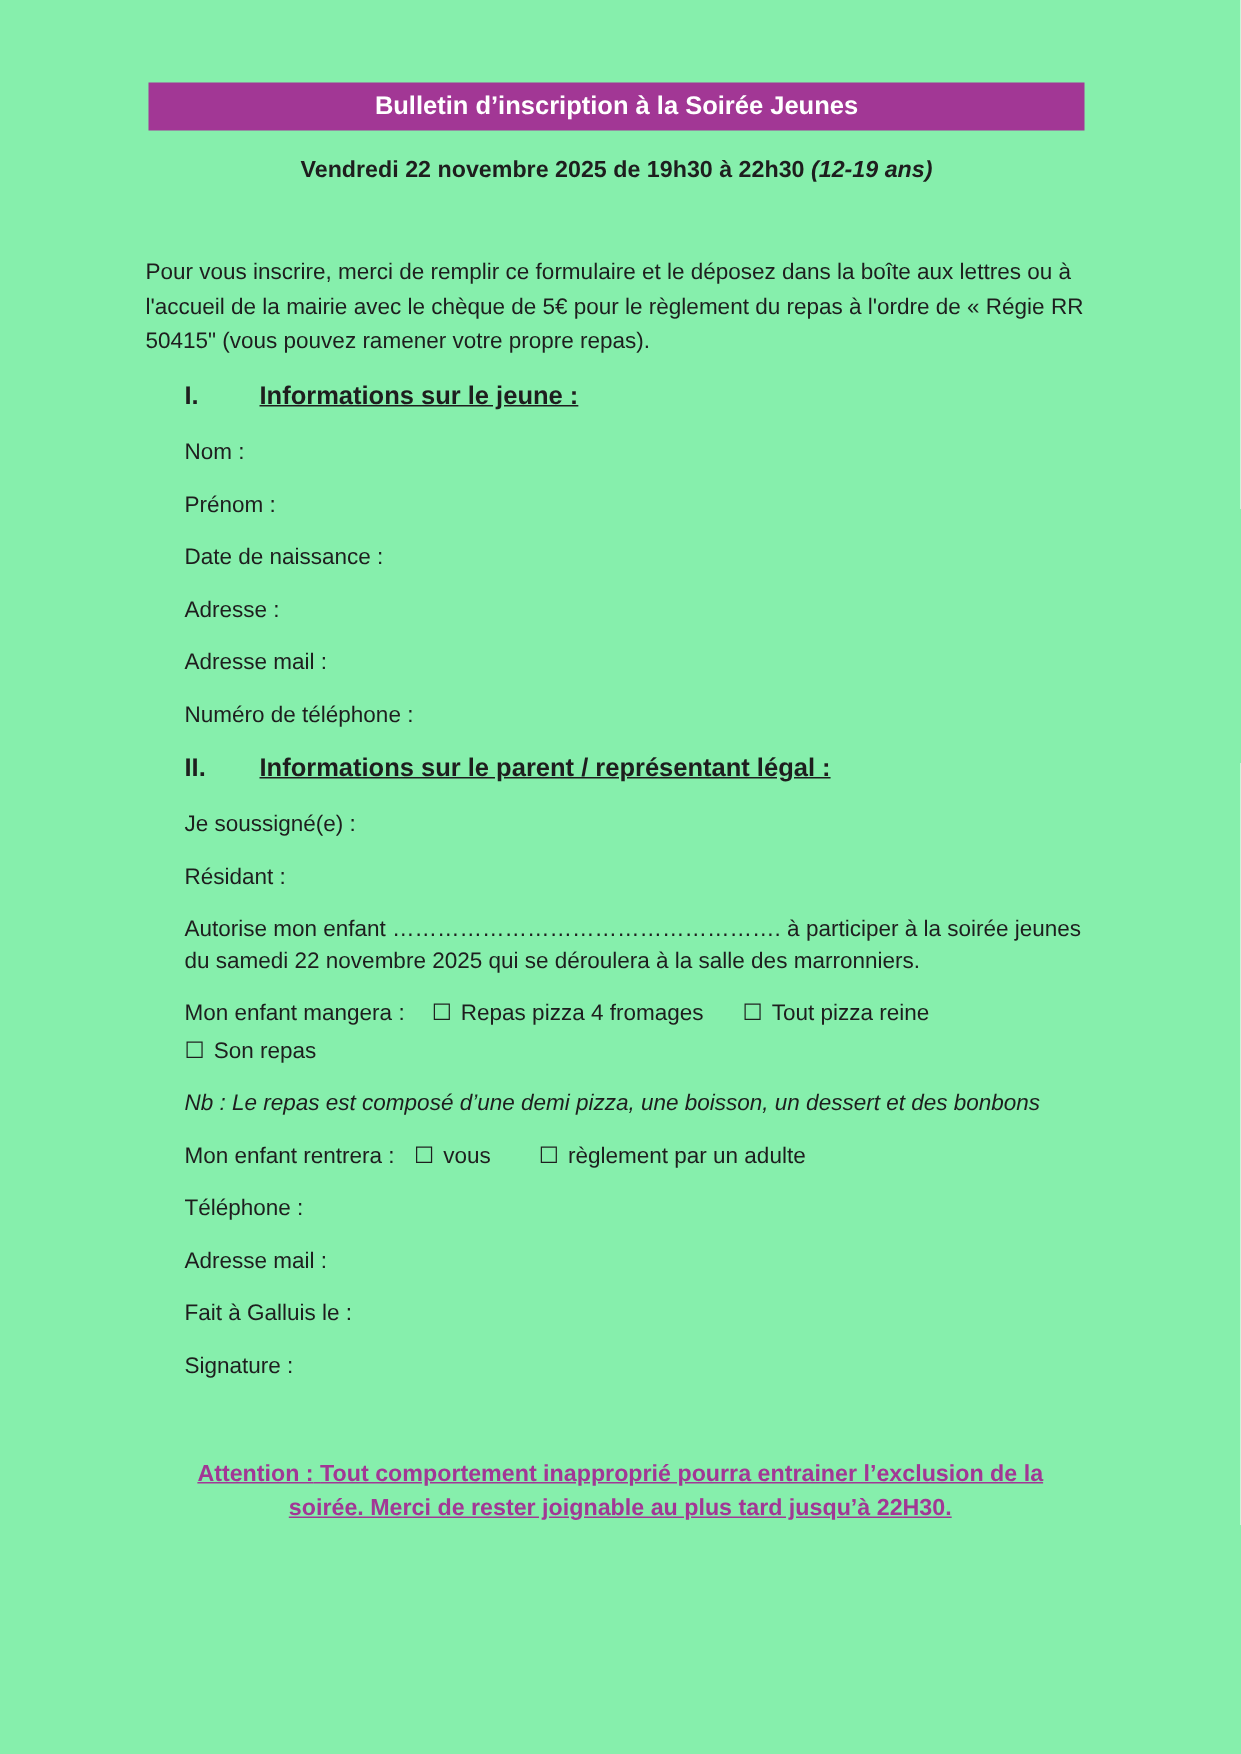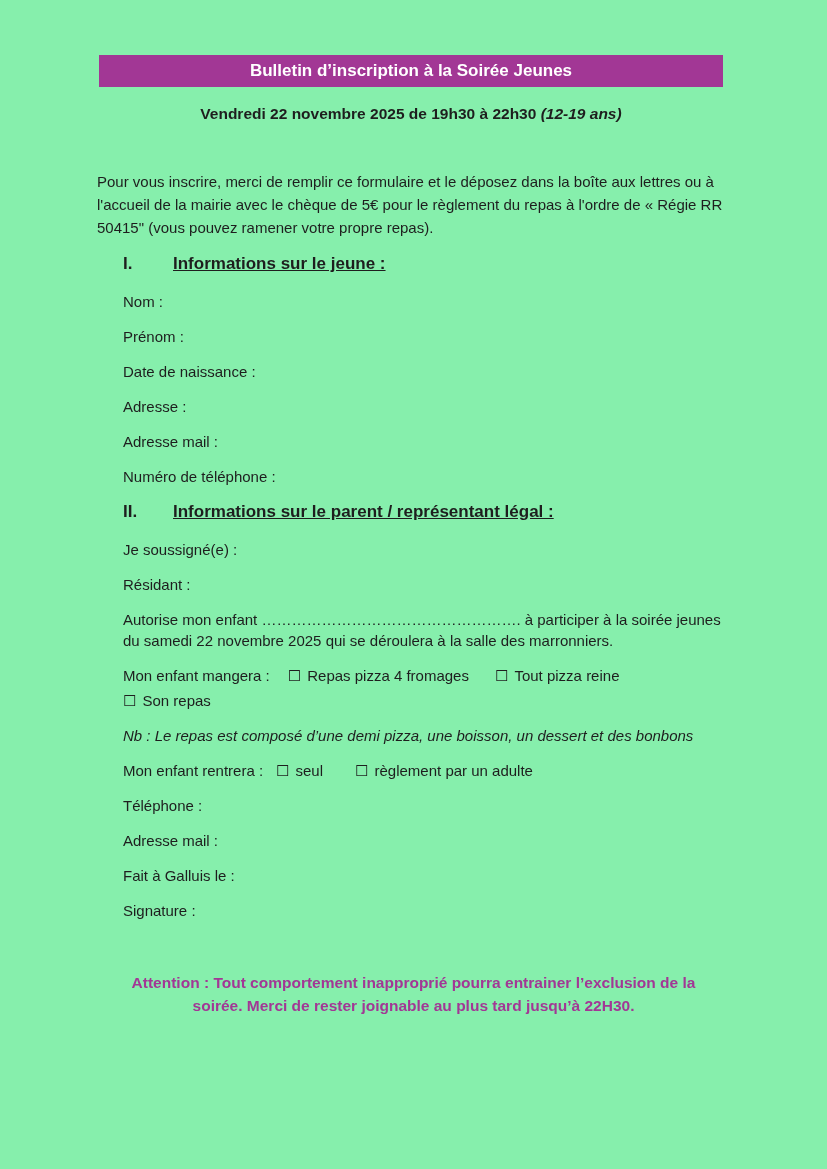--- a/index.html
+++ b/index.html
@@ -44,20 +44,21 @@
   .nb { font-style:italic; font-size:14px; }
   .cb { font-size:15px; margin-right:6px; }
   .opt1m { margin-left:18px; }
   .opt2m { margin-left:26px; }
   .opt1r { margin-left:13px; }
   .opt2r { margin-left:32px; }
   .footer {
     margin:50px 112px 0;
     text-align:center; font-weight:bold; font-size:15.5px; line-height:23px;
     color:var(--accent, #A23795);
+    text-decoration:underline;
   }
 </style>
 </head>
 <body>
 
 <div class="page">
 
   <div class="banner">
     <span>Bulletin d’inscription à la Soirée Jeunes</span>
   </div>
@@ -93,21 +94,21 @@
     <span>Mon enfant mangera :</span><span class="opt1m"><span class="cb">☐</span><span>Repas pizza 4 fromages</span></span><span class="opt2m"><span class="cb">☐</span><span>Tout pizza reine</span></span>
   </p>
   <p class="field">
     <span class="cb">☐</span><span>Son repas</span>
   </p>
 
   <p class="field nb">Nb : Le repas est composé d’une demi pizza, une boisson, un dessert et des bonbons</p>
 
 
   <p class="field">
-    <span>Mon enfant rentrera :</span><span class="opt1r"><span class="cb">☐</span><span>seul</span></span><span class="opt2r"><span class="cb">☐</span><span>règlement par un adulte</span></span>
+    <span>Mon enfant rentrera :</span><span class="opt1r"><span class="cb">☐</span><span>vous</span></span><span class="opt2r"><span class="cb">☐</span><span>règlement par un adulte</span></span>
   </p>
 
   <p class="field">Téléphone :</p>
   <p class="field">Adresse mail :</p>
   <p class="field">Fait à Galluis le :</p>
   <p class="field">Signature :</p>
 
   <p class="footer">
     <span>Attention :</span>
     <span>Tout comportement inapproprié pourra entrainer l’exclusion de la soirée. Merci de rester joignable au plus tard jusqu’à 22H30.</span>

